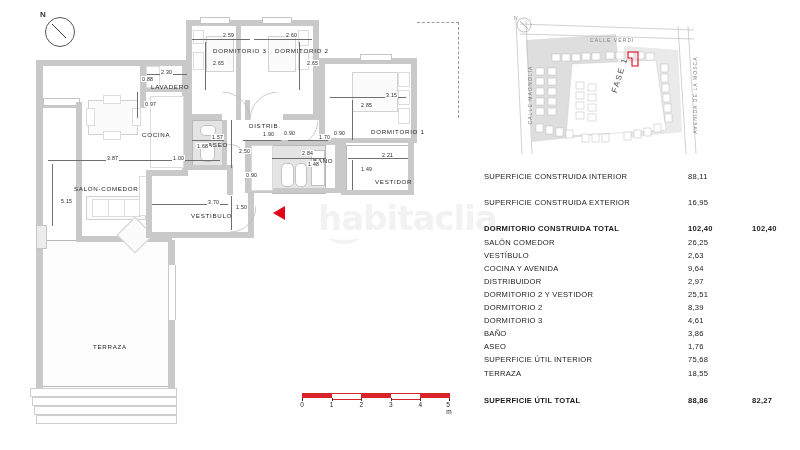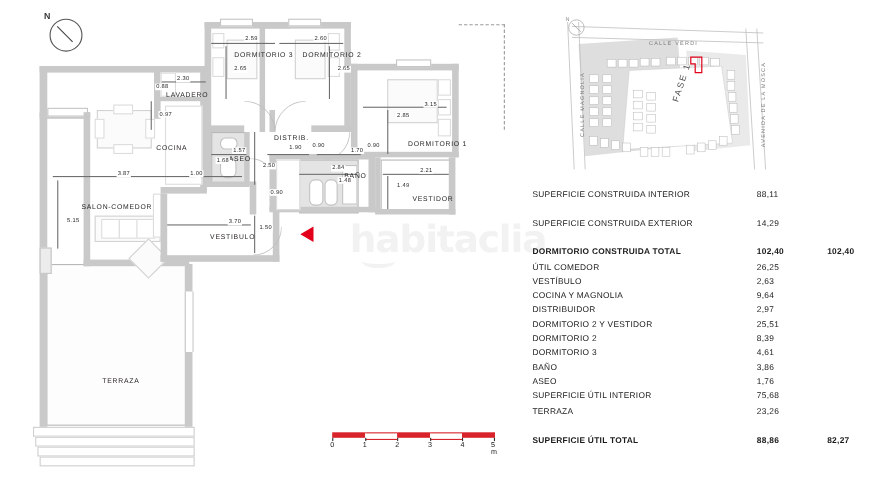--- a/index.html
+++ b/index.html
@@ -360,39 +360,39 @@
     <div style="position:absolute;left:8px;top:3px;font-size:5px;color:#888;">N</div>
   </div>
 
   <div id="summary-table" style="position:absolute;left:0;top:172px;">
       <div class="trow" style="top: 0px;">
         <div class="tname">SUPERFICIE CONSTRUIDA INTERIOR</div>
         <div class="tval">88,11</div>
       </div>
       <div class="trow" style="top: 26px;">
         <div class="tname">SUPERFICIE CONSTRUIDA EXTERIOR</div>
-        <div class="tval">14,29</div>
+        <div class="tval">16,95</div>
       </div>
       <div class="trow" style="top: 52px;">
         <div class="tname bold">DORMITORIO CONSTRUIDA TOTAL</div>
         <div class="tval bold">102,40</div>
         <div class="tval2 bold">102,40</div>
       </div>
     </div>
   <div id="detail-table" style="position:absolute;left:0;top:238px;">
       <div class="trow" style="top: 0px;">
-        <div class="tname">ÚTIL COMEDOR</div>
+        <div class="tname">SALÓN COMEDOR</div>
         <div class="tval">26,25</div>
       </div>
       <div class="trow" style="top: 13px;">
         <div class="tname">VESTÍBULO</div>
         <div class="tval">2,63</div>
       </div>
       <div class="trow" style="top: 26px;">
-        <div class="tname">COCINA Y MAGNOLIA</div>
+        <div class="tname">COCINA Y AVENIDA</div>
         <div class="tval">9,64</div>
       </div>
       <div class="trow" style="top: 39px;">
         <div class="tname">DISTRIBUIDOR</div>
         <div class="tval">2,97</div>
       </div>
       <div class="trow" style="top: 52px;">
         <div class="tname">DORMITORIO 2 Y VESTIDOR</div>
         <div class="tval">25,51</div>
       </div>
@@ -413,21 +413,21 @@
         <div class="tval">1,76</div>
       </div>
       <div class="trow" style="top: 117px;">
         <div class="tname">SUPERFICIE ÚTIL INTERIOR</div>
         <div class="tval">75,68</div>
       </div>
     </div>
   <div id="terrace-table" style="position:absolute;left:0;top:369px;">
       <div class="trow" style="top: 0px;">
         <div class="tname">TERRAZA</div>
-        <div class="tval">23,26</div>
+        <div class="tval">18,55</div>
       </div>
     </div>
   <div id="total-table" style="position:absolute;left:0;top:396px;">
       <div class="trow" style="top: 0px;">
         <div class="tname bold">SUPERFICIE ÚTIL TOTAL</div>
         <div class="tval bold">88,86</div>
         <div class="tval2 bold">82,27</div>
       </div>
     </div>
 </div>

